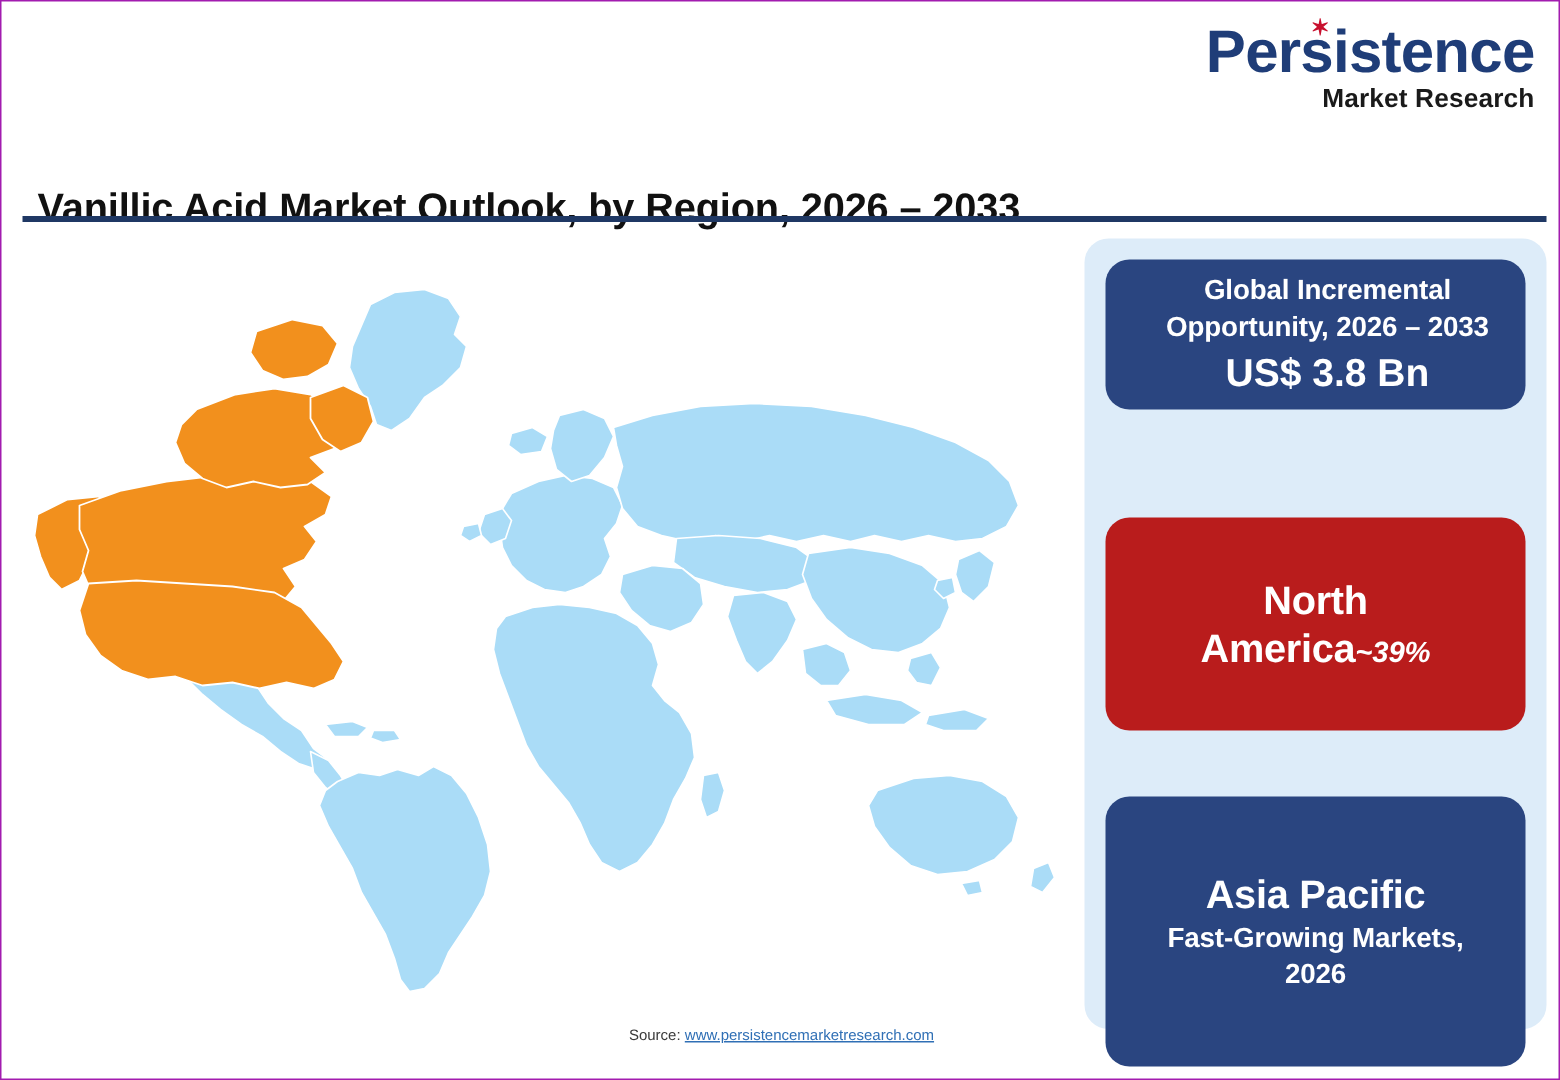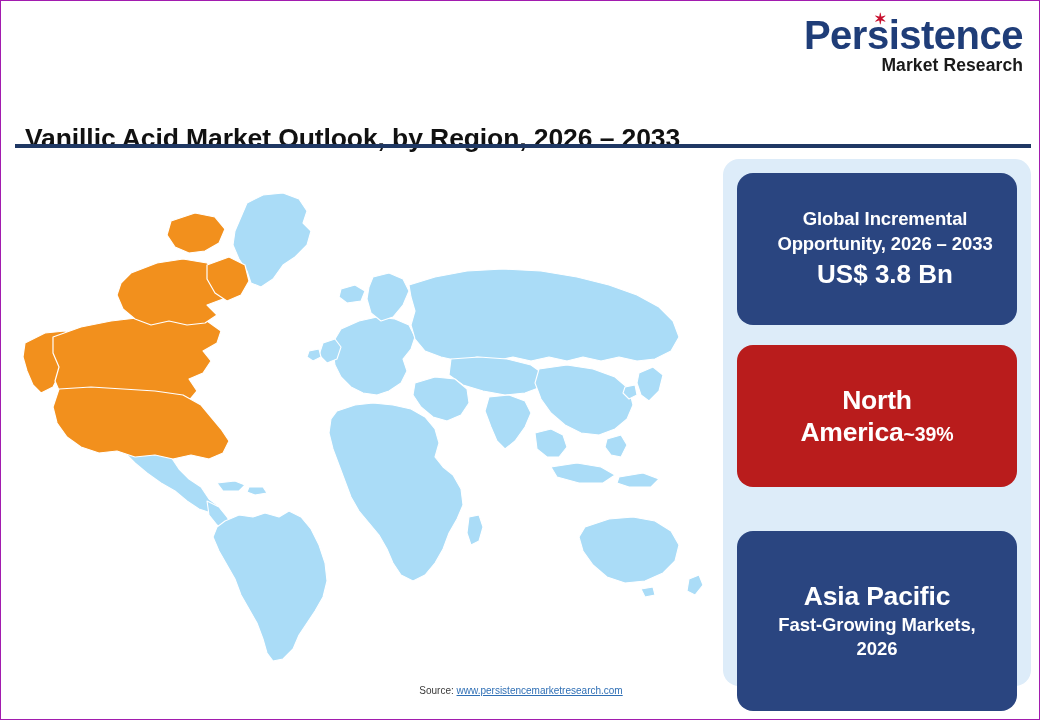--- a/index.html
+++ b/index.html
@@ -109,21 +109,21 @@
     text-align: center;
     display: flex;
     flex-direction: column;
     align-items: center;
     justify-content: center;
     padding: 6px 10px;
   }
   .stat-card.navy  { background: #2a4580; }
   .stat-card.orange{ background: #b91c1c; }
 
-  #card-incremental { top: 14px;  height: 152px; padding-left: 26px; }
+  #card-incremental { top: 14px;  height: 100px; padding-left: 26px; }
   #card-leading     { top: 186px; height: 142px; }
   #card-fast        { top: 372px; height: 180px; }
 
   .card-line-sm {
     font-size: 18.5px;
     font-weight: bold;
     line-height: 1.33;
     letter-spacing: -0.1px;
   }
   .card-line-lg {
@@ -135,20 +135,21 @@
   .card-value {
     font-size: 26px;
     font-weight: bold;
     line-height: 1.25;
     margin-top: 2px;
   }
   .card-line-lg .suffix {
     font-size: 19.5px;
     font-weight: bold;
     letter-spacing: -0.1px;
+    font-style: italic;
   }
 
   
   #source-note {
     position: absolute;
     left: 0;
     top: 684px;
     width: 1040px;
     text-align: center;
     font-size: 10px;

